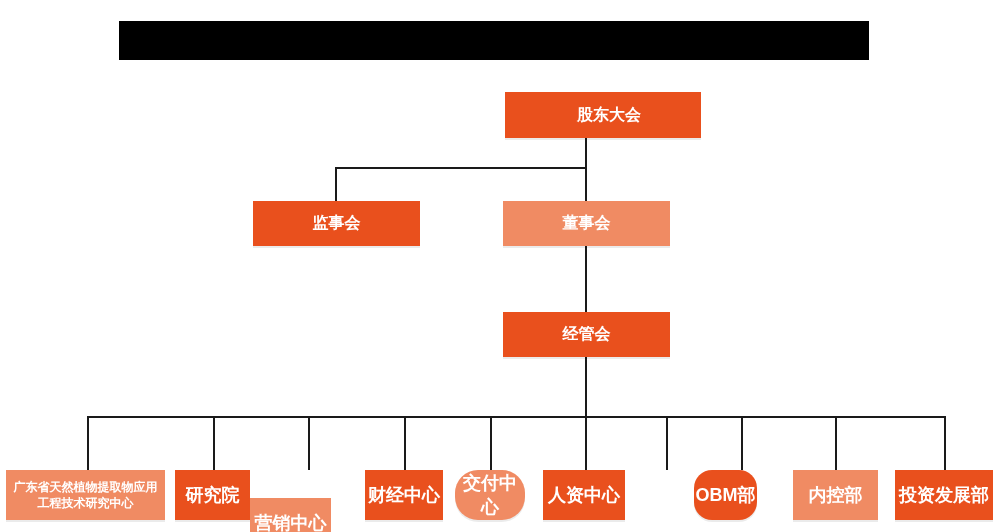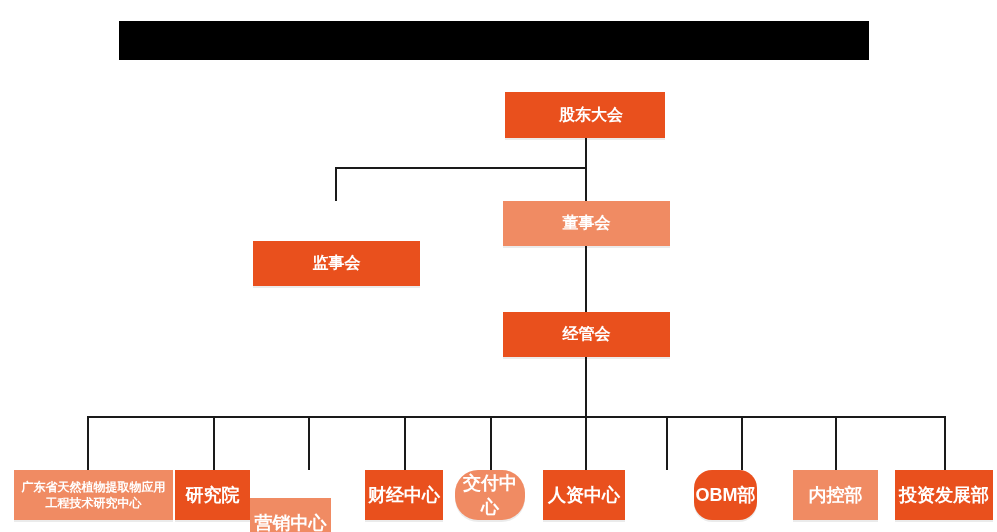--- a/index.html
+++ b/index.html
@@ -32,29 +32,29 @@
     font-weight: bold;
     font-size: 16px;
     text-align: center;
     box-sizing: border-box;
     box-shadow: 0 2px 0 rgba(0,0,0,0.08);
   }
   .box.solid { background: var(--solid, #E9501D); }
   .box.light { background: var(--light, #F08B63); align-items: center; }
 
   
-  .n-shareholders { left: 505px; top: 92px;  width: 160px; height: 46px; padding-left: 12px; }
+  .n-shareholders { left: 505px; top: 92px;  width: 196px; height: 46px; padding-left: 12px; }
   
-  .n-supervisors  { left: 253px; top: 201px; width: 167px; height: 45px; margin-top: 40px; }
+  .n-supervisors  { left: 253px; top: 201px; width: 167px; height: 45px; }
   .n-directors    { left: 503px; top: 201px; width: 167px; height: 45px; }
   
   .n-management   { left: 503px; top: 312px; width: 167px; height: 45px; }
   
   .bottom { top: 470px; height: 50px; font-size: 18px; }
-  .n-research-center    { left: 14px;   width: 159px; font-size: 12px; line-height: 1.35; padding: 2px 4px; }
+  .n-research-center    { left: 6px;   width: 159px; font-size: 12px; line-height: 1.35; padding: 2px 4px; }
   .n-research-institute { left: 175px; width: 75px; }
   .n-marketing          { left: 250px; width: 81px; margin-top: 28px; }
   .n-finance            { left: 365px; width: 78px; }
   .n-delivery           { left: 455px; width: 70px; border-radius: 23px; }
   .n-hr                 { left: 543px; width: 82px; }
   .n-itd                { left: 641px; width: 50px; }
   .n-obm                { left: 694px; width: 63px; border-radius: 18px; }
   .n-internal-control   { left: 793px; width: 85px; }
   .n-investment         { left: 895px; width: 98px; }
 

